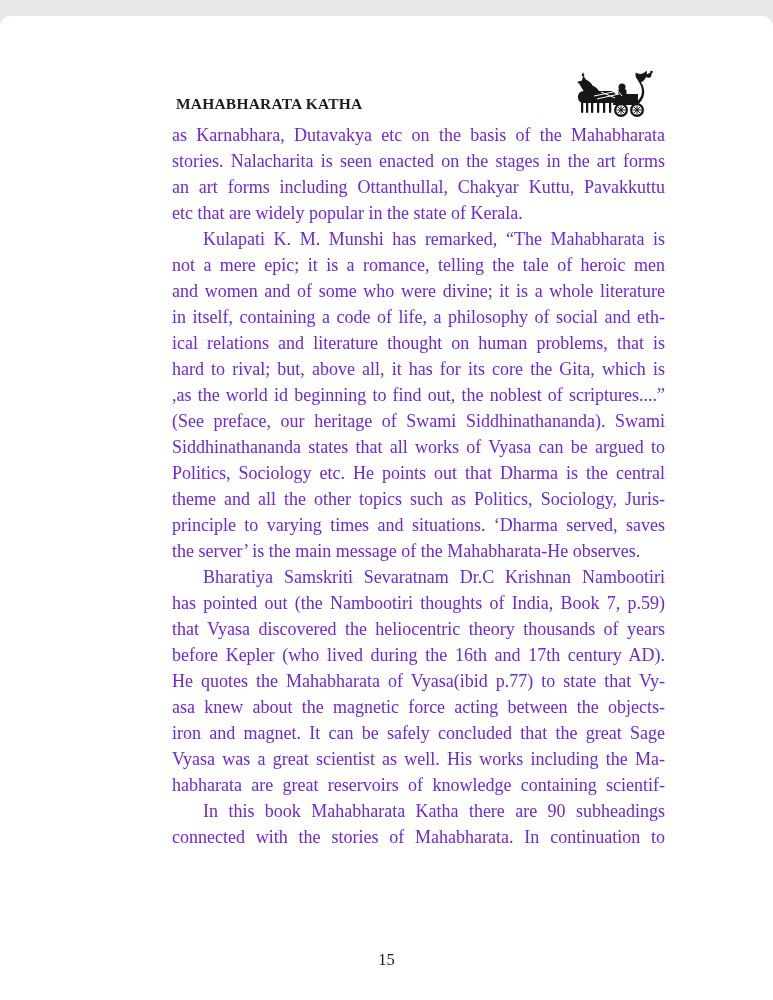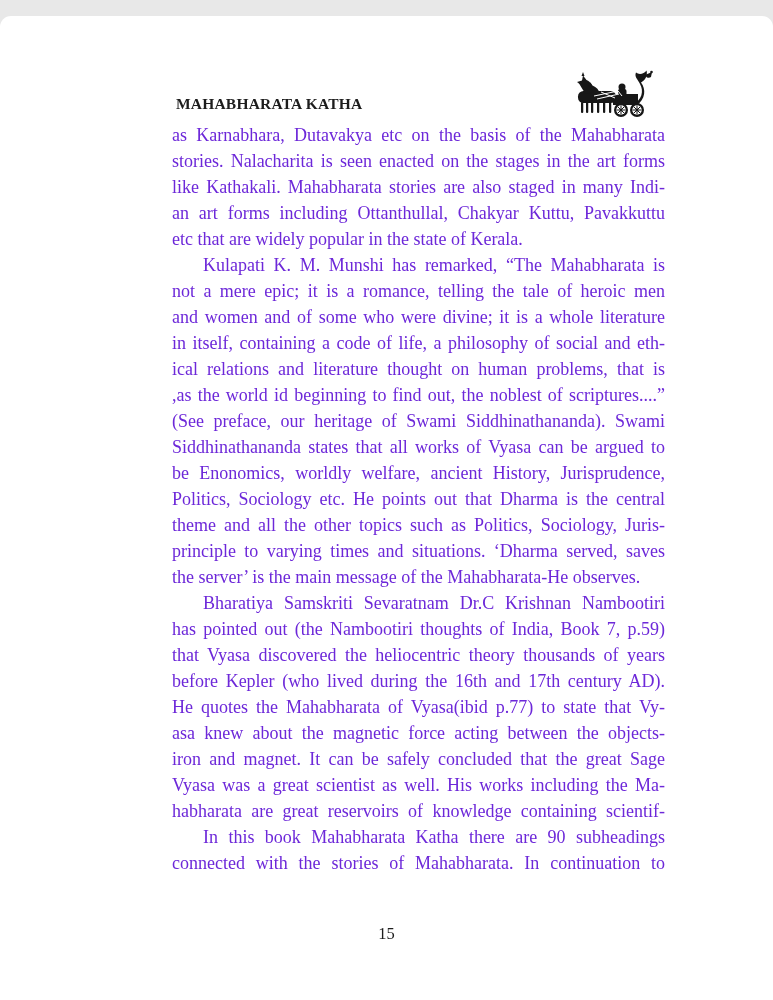--- a/index.html
+++ b/index.html
@@ -52,21 +52,21 @@
     white-space: normal;
   }
   .line.last {
     text-align-last: left;
   }
   .paragraph.indent .line:first-child {
     text-indent: 31px;
   }
   .footer {
     position: absolute;
-    top: 908px;
+    top: 934px;
     left: 0;
     width: 773px;
     text-align: center;
     font-size: 16.5px;
     color: #1d1d1d;
   }
 </style>
 </head>
 <body>
 
@@ -128,34 +128,33 @@
         <path d="M42,58 L86,48"></path>
         <path d="M50,44 L78,56"></path>
       </g>
     </svg>
   </div>
 
   <div class="body-text" id="body-text">
       <div class="paragraph">
         <div class="line">as Karnabhara, Dutavakya etc on the basis of the Mahabharata</div>
         <div class="line">stories. Nalacharita is seen enacted on the stages in  the art forms</div>
-        <div class="line">like Kathakali. Mahabharata stories are also staged in many Indi-</div>
         <div class="line">an art forms  including Ottanthullal, Chakyar Kuttu, Pavakkuttu</div>
         <div class="line last">etc that are widely popular in the state of Kerala.</div>
       </div>
       <div class="paragraph indent">
         <div class="line">Kulapati K. M. Munshi has remarked, “The Mahabharata is</div>
         <div class="line">not a mere epic;  it is a romance, telling the tale of heroic men</div>
         <div class="line">and women and of some who were divine; it is a whole literature</div>
         <div class="line">in itself, containing a code of life, a philosophy of social and eth-</div>
         <div class="line">ical relations and literature thought on human problems, that is</div>
+        <div class="line">hard to rival; but, above all, it has for its core the Gita, which is</div>
         <div class="line">,as the world id beginning to find out, the noblest of scriptures....”</div>
         <div class="line">(See preface, our heritage of Swami Siddhinathananda). Swami</div>
         <div class="line">Siddhinathananda  states that all works of Vyasa can be argued to</div>
-        <div class="line">be Enonomics, worldly welfare,  ancient History, Jurisprudence,</div>
         <div class="line">Politics, Sociology etc. He  points out that Dharma is the central</div>
         <div class="line">theme and all the other topics such as Politics, Sociology, Juris-</div>
         <div class="line">principle to varying times and situations. ‘Dharma served, saves</div>
         <div class="line last">the server’ is the main message of the Mahabharata-He observes.</div>
       </div>
       <div class="paragraph indent">
         <div class="line">Bharatiya Samskriti Sevaratnam Dr.C Krishnan Nambootiri</div>
         <div class="line">has pointed out (the Nambootiri thoughts of India, Book 7, p.59)</div>
         <div class="line">that Vyasa discovered the heliocentric theory thousands of years</div>
         <div class="line">before Kepler (who lived during the 16th and 17th century AD).</div>

